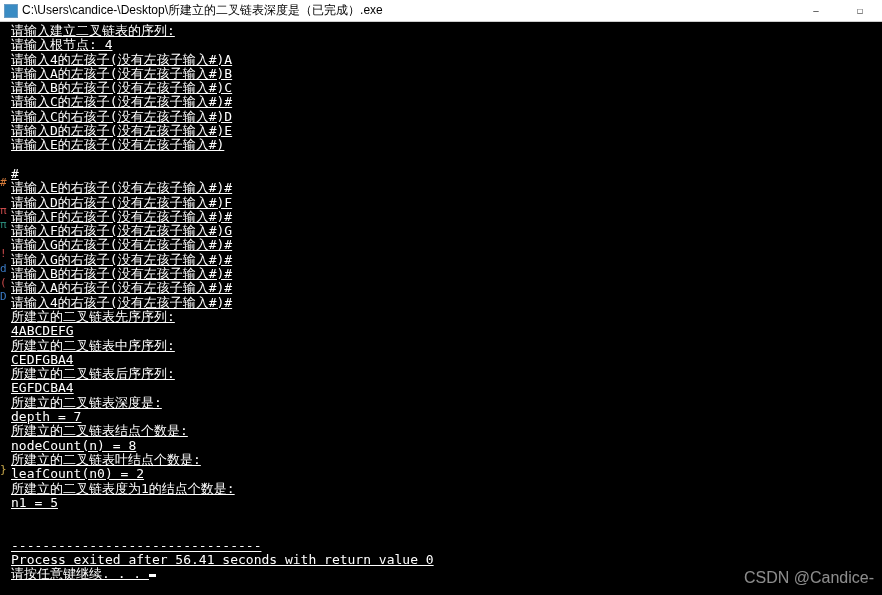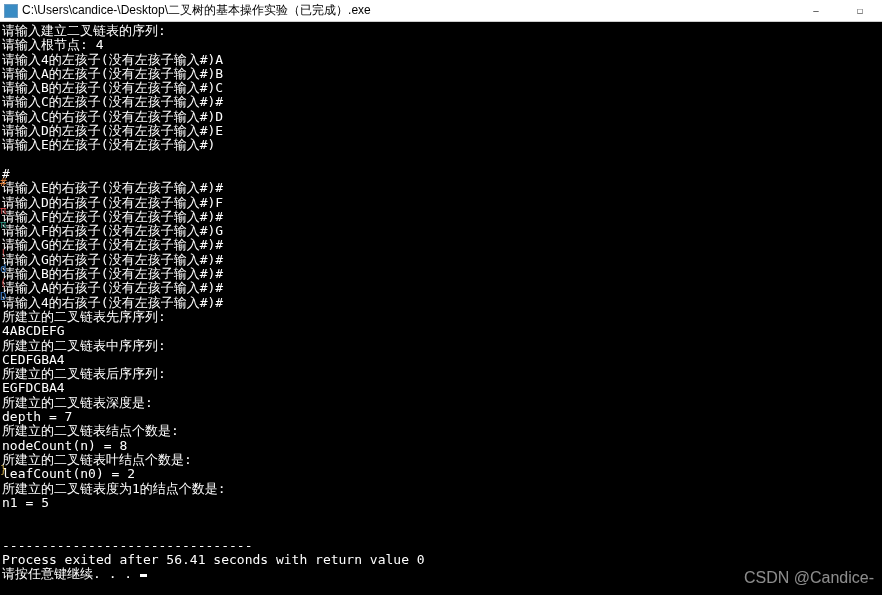--- a/index.html
+++ b/index.html
@@ -50,22 +50,23 @@
     .console {
       background: #000;
       color: #fff;
       padding: 2px 0 0 0;
       line-height: 14.3px;
       font-size: 13px;
       white-space: pre;
       position: relative;
     }
     .console .line {
-      padding: 0 2px;
+      padding: 0 11px;
       min-height: 14.3px;
+      text-decoration: underline;
     }
     .left-gutter {
       position: absolute;
       left: 0;
       top: 22px;
       width: 10px;
       height: 570px;
       pointer-events: none;
     }
     .gutter-mark {
@@ -95,21 +96,21 @@
       color: rgba(255,255,255,0.55);
       font-family: "Microsoft YaHei", sans-serif;
       font-size: 16px;
     }
   </style>
 </head>
 <body>
 
 <div class="title-bar">
   <div class="app-icon"></div>
-  <div class="title-text">C:\Users\candice-\Desktop\二叉树的基本操作实验（已完成）.exe</div>
+  <div class="title-text">C:\Users\candice-\Desktop\所建立的二叉链表深度是（已完成）.exe</div>
   <div class="btns">
     <div class="btn min"></div>
     <div class="btn max"></div>
   </div>
 </div>
 
 <div class="console" id="console"><div class="line">请输入建立二叉链表的序列:</div><div class="line">请输入根节点: 4</div><div class="line">请输入4的左孩子(没有左孩子输入#)A</div><div class="line">请输入A的左孩子(没有左孩子输入#)B</div><div class="line">请输入B的左孩子(没有左孩子输入#)C</div><div class="line">请输入C的左孩子(没有左孩子输入#)#</div><div class="line">请输入C的右孩子(没有左孩子输入#)D</div><div class="line">请输入D的左孩子(没有左孩子输入#)E</div><div class="line">请输入E的左孩子(没有左孩子输入#)</div><div class="line"></div><div class="line">#</div><div class="line">请输入E的右孩子(没有左孩子输入#)#</div><div class="line">请输入D的右孩子(没有左孩子输入#)F</div><div class="line">请输入F的左孩子(没有左孩子输入#)#</div><div class="line">请输入F的右孩子(没有左孩子输入#)G</div><div class="line">请输入G的左孩子(没有左孩子输入#)#</div><div class="line">请输入G的右孩子(没有左孩子输入#)#</div><div class="line">请输入B的右孩子(没有左孩子输入#)#</div><div class="line">请输入A的右孩子(没有左孩子输入#)#</div><div class="line">请输入4的右孩子(没有左孩子输入#)#</div><div class="line">所建立的二叉链表先序序列:</div><div class="line">4ABCDEFG</div><div class="line">所建立的二叉链表中序序列:</div><div class="line">CEDFGBA4</div><div class="line">所建立的二叉链表后序序列:</div><div class="line">EGFDCBA4</div><div class="line">所建立的二叉链表深度是:</div><div class="line">depth = 7</div><div class="line">所建立的二叉链表结点个数是:</div><div class="line">nodeCount(n) = 8</div><div class="line">所建立的二叉链表叶结点个数是:</div><div class="line">leafCount(n0) = 2</div><div class="line">所建立的二叉链表度为1的结点个数是:</div><div class="line">n1 = 5</div><div class="line"></div><div class="line"></div><div class="line">--------------------------------</div><div class="line">Process exited after 56.41 seconds with return value 0</div><div class="line"><span>请按任意键继续. . . </span><span class="cursor"></span></div></div>
 
 <div class="left-gutter" id="gutter">
     <div class="gutter-mark gm-orange" style="top: 154px;">#</div>

